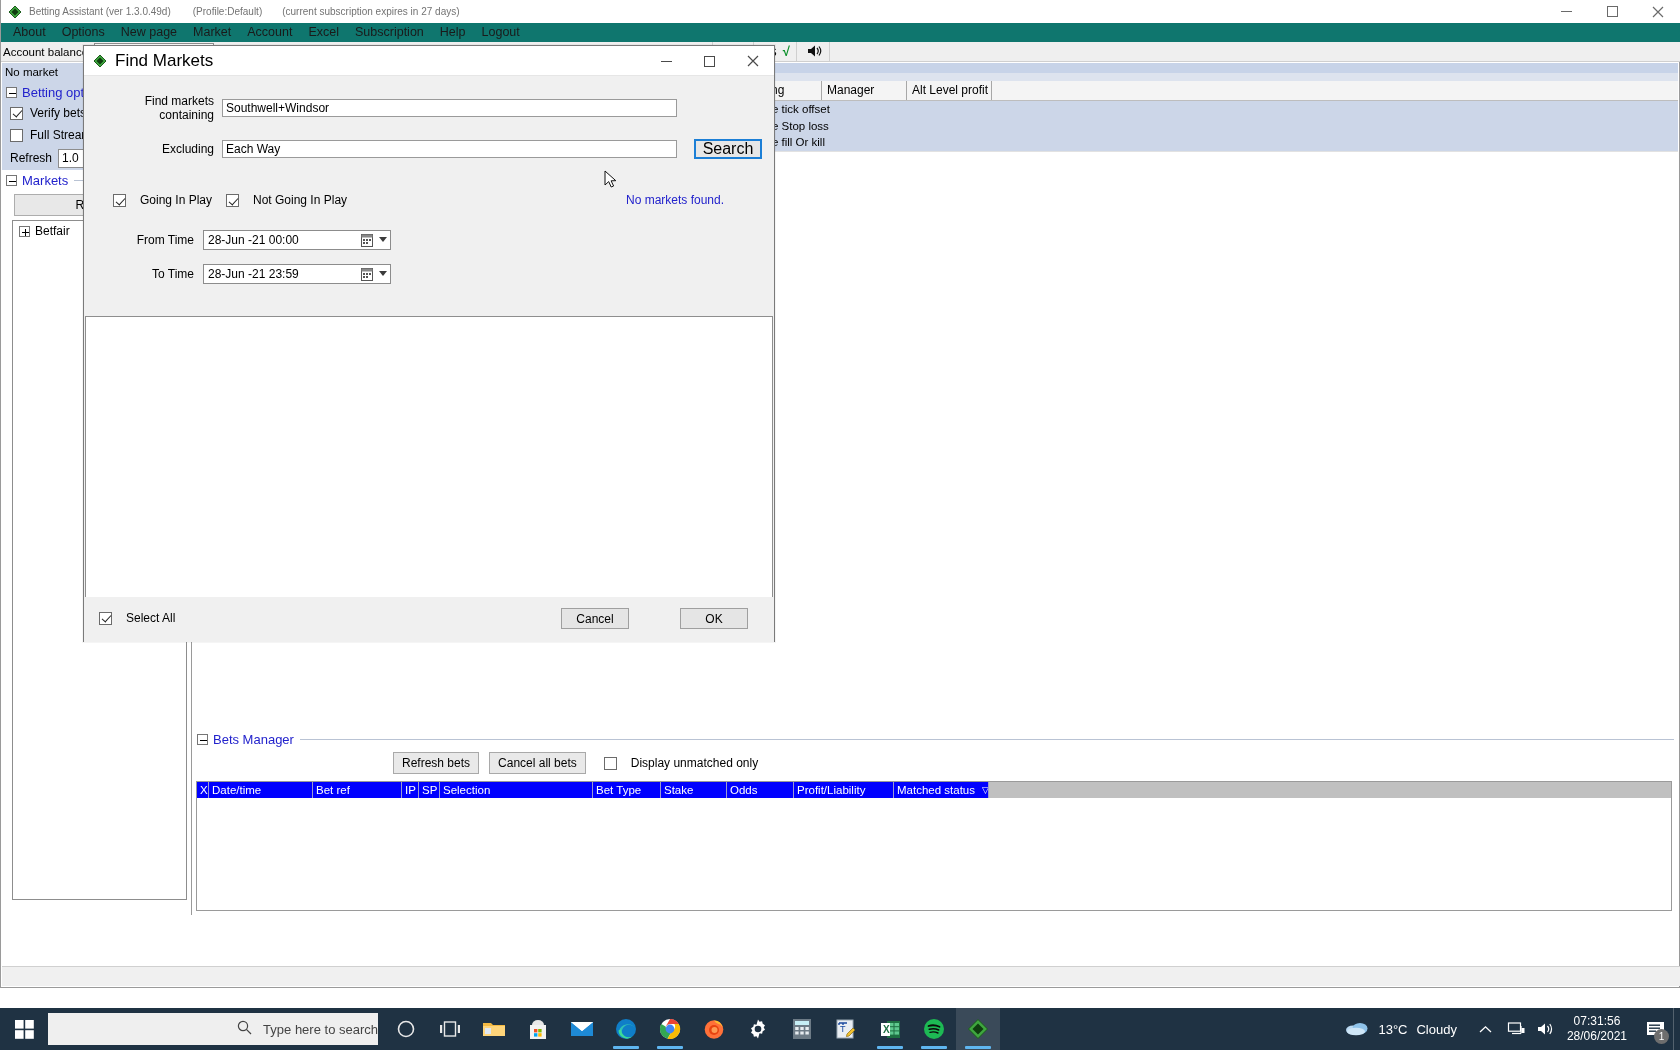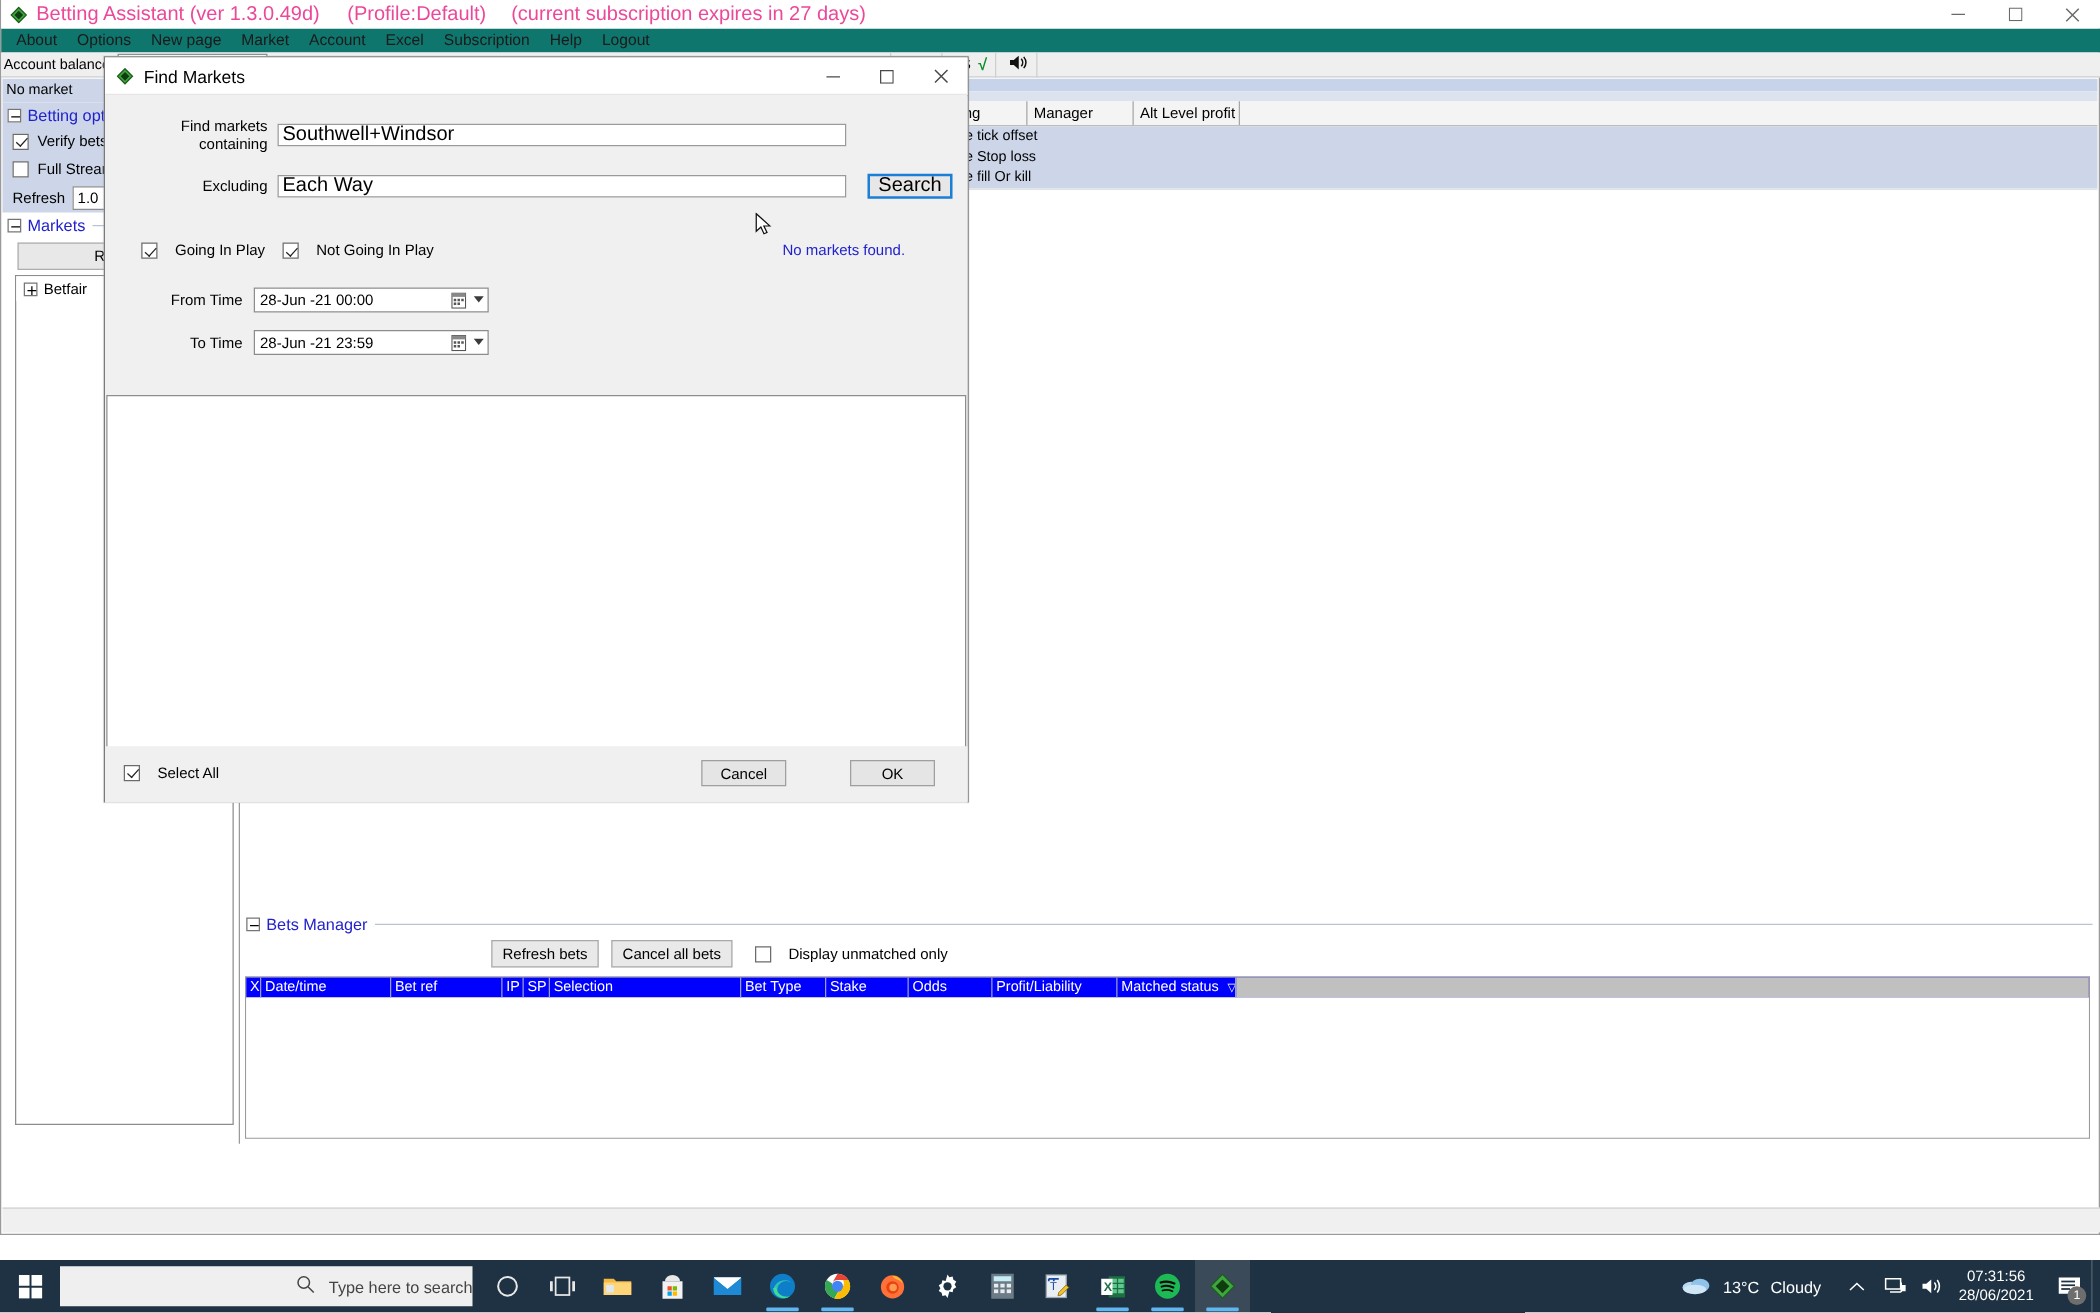--- a/index.html
+++ b/index.html
@@ -21,21 +21,21 @@
     border-top: none;
   }
 
   
   .titlebar {
     position: absolute; left: 0; top: 0; width: 1680px; height: 23px;
     background: #ffffff;
     display: flex; align-items: center;
   }
   .titlebar .tb-icon { margin-left: 7px; margin-right: 7px; width: 14px; height: 14px; display:block;}
-  .titlebar .tb-text { color: #ec4899; font-size: 16px; white-space: nowrap; }
+  .titlebar .tb-text { color: #737373; font-size: 10px; white-space: nowrap; }
   .titlebar .tb-text.sp1 { margin-left: 22px; }
   .titlebar .tb-text.sp2 { margin-left: 20px; }
   .tb-buttons { position: absolute; right: 0; top: 0; height: 23px; display: flex; }
   .tb-btn {
     width: 46px; height: 23px; display: flex; align-items: center; justify-content: center;
     color: #4a4a4a;
   }
   .tb-btn svg { display:block; }
 
   
@@ -149,30 +149,30 @@
   #dialog {
     position: absolute; left: 83px; top: 45px; width: 692px; height: 597px;
     background: #f0f0f0; border: 1px solid #7a7a7a;
     box-shadow: 0 0 0 1px rgba(0,0,0,0.04);
   }
   .dlg-title {
     height: 30px; background: #ffffff; display:flex; align-items:center;
     border-bottom: 1px solid #e6e6e6;
   }
   .dlg-title .d-icon { width:14px; height:14px; margin-left:9px; margin-right:8px; display:block;}
-  .dlg-title .d-text { font-size: 14px; color: #000; }
+  .dlg-title .d-text { font-size: 17px; color: #000; }
   .dlg-buttons { position:absolute; right:0; top:0; height:30px; display:flex; }
   .dlg-btn { width: 43px; height: 30px; display:flex; align-items:center; justify-content:center; color:#3a3a3a;}
 
   .dlg-body { position:absolute; left:0; top:31px; width:690px; height: 565px; background:#f0f0f0; }
 
   .field-row { display:flex; align-items:center; margin-top: 8px; }
   .field-label { font-size: 12px; color:#000; text-align:right; }
   .field-input {
-    background:#fff; border:1px solid #9a9a9a; height: 18px; font-size: 16px;
+    background:#fff; border:1px solid #9a9a9a; height: 18px; font-size: 12px;
     padding-left: 3px; line-height: 16px; color:#000;
   }
   .btn-search {
     position:absolute; left: 610px; top: 62px; width: 68px; height: 20px;
     background: #e7e7e7; border: 2px solid #1c7fd6;
     font-size: 16px; display:flex; align-items:center; justify-content:center;
   }
   .no-markets {
     position:absolute; left: 542px; top: 116px; font-size: 12px; color: #2222cc;
   }

